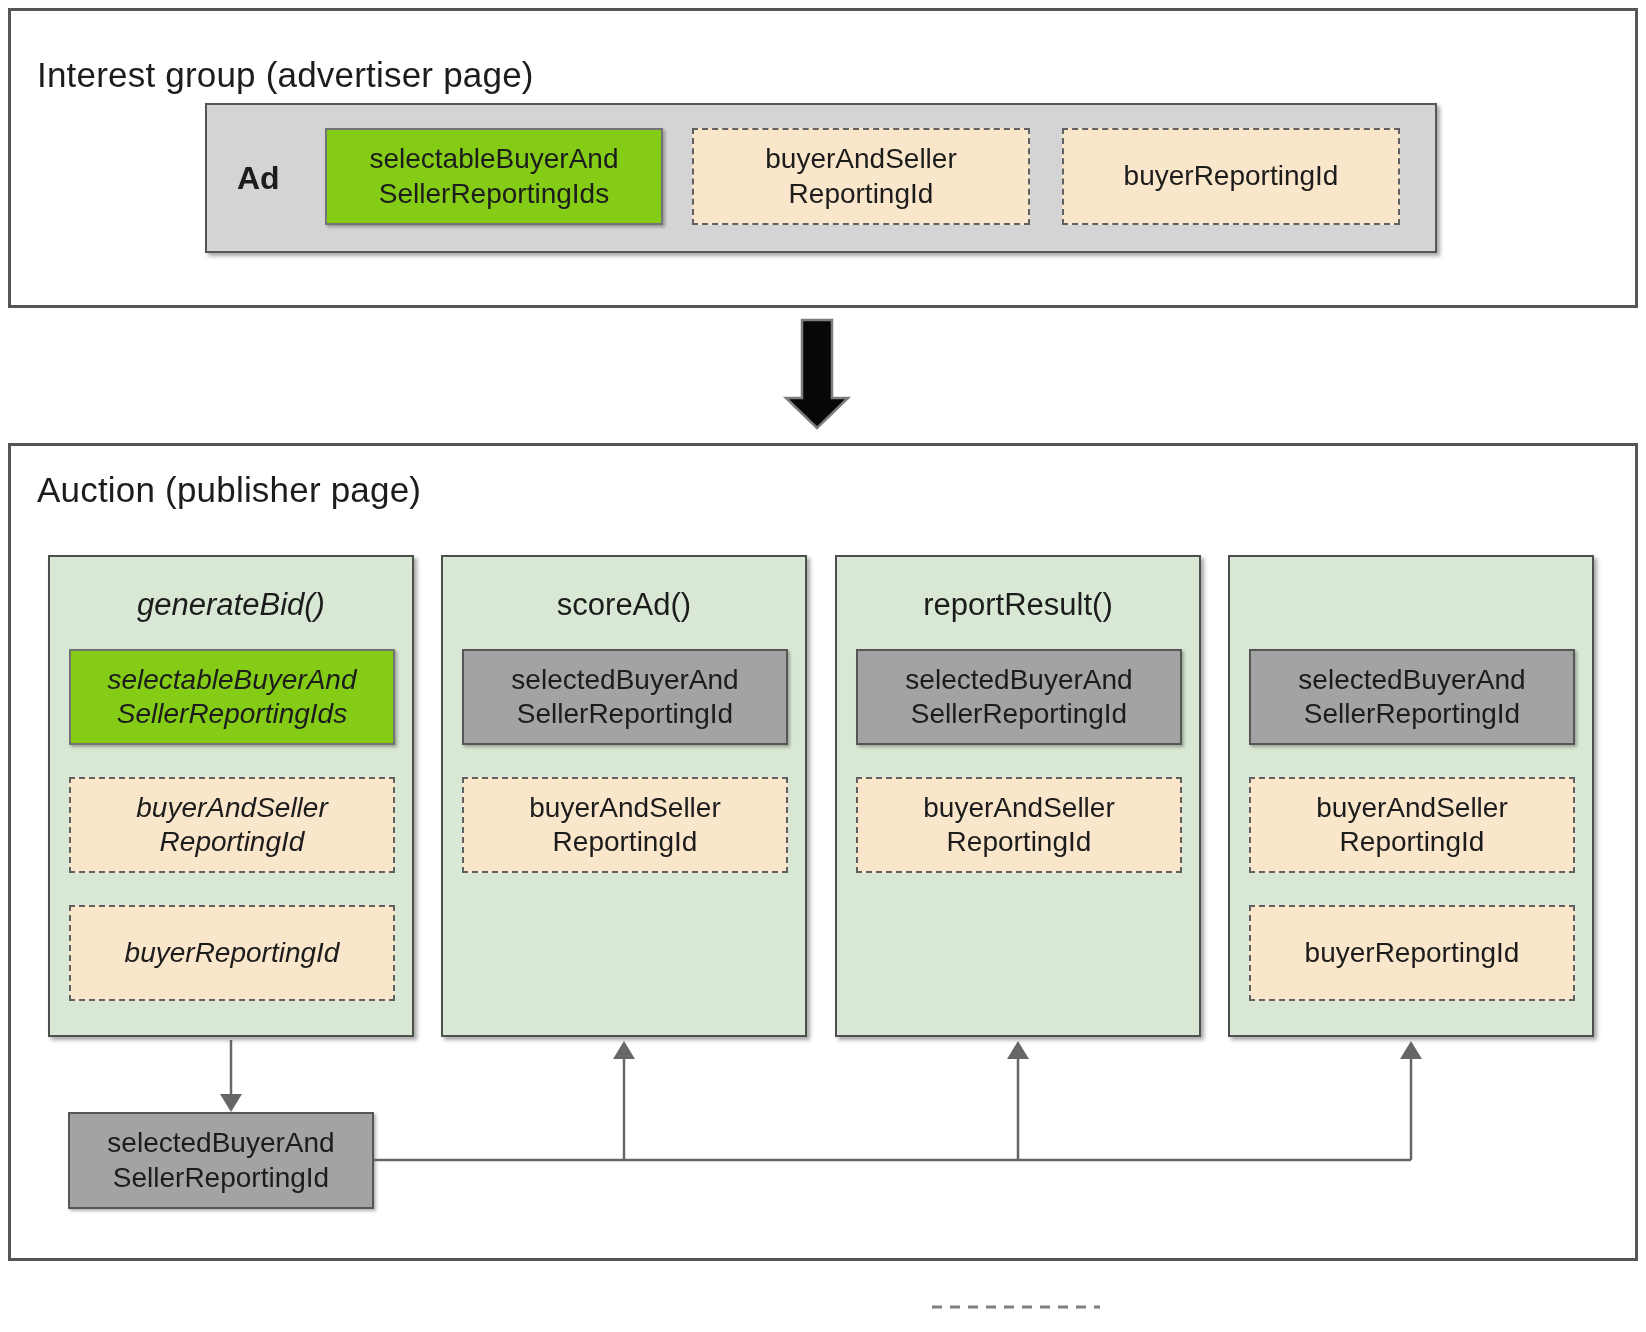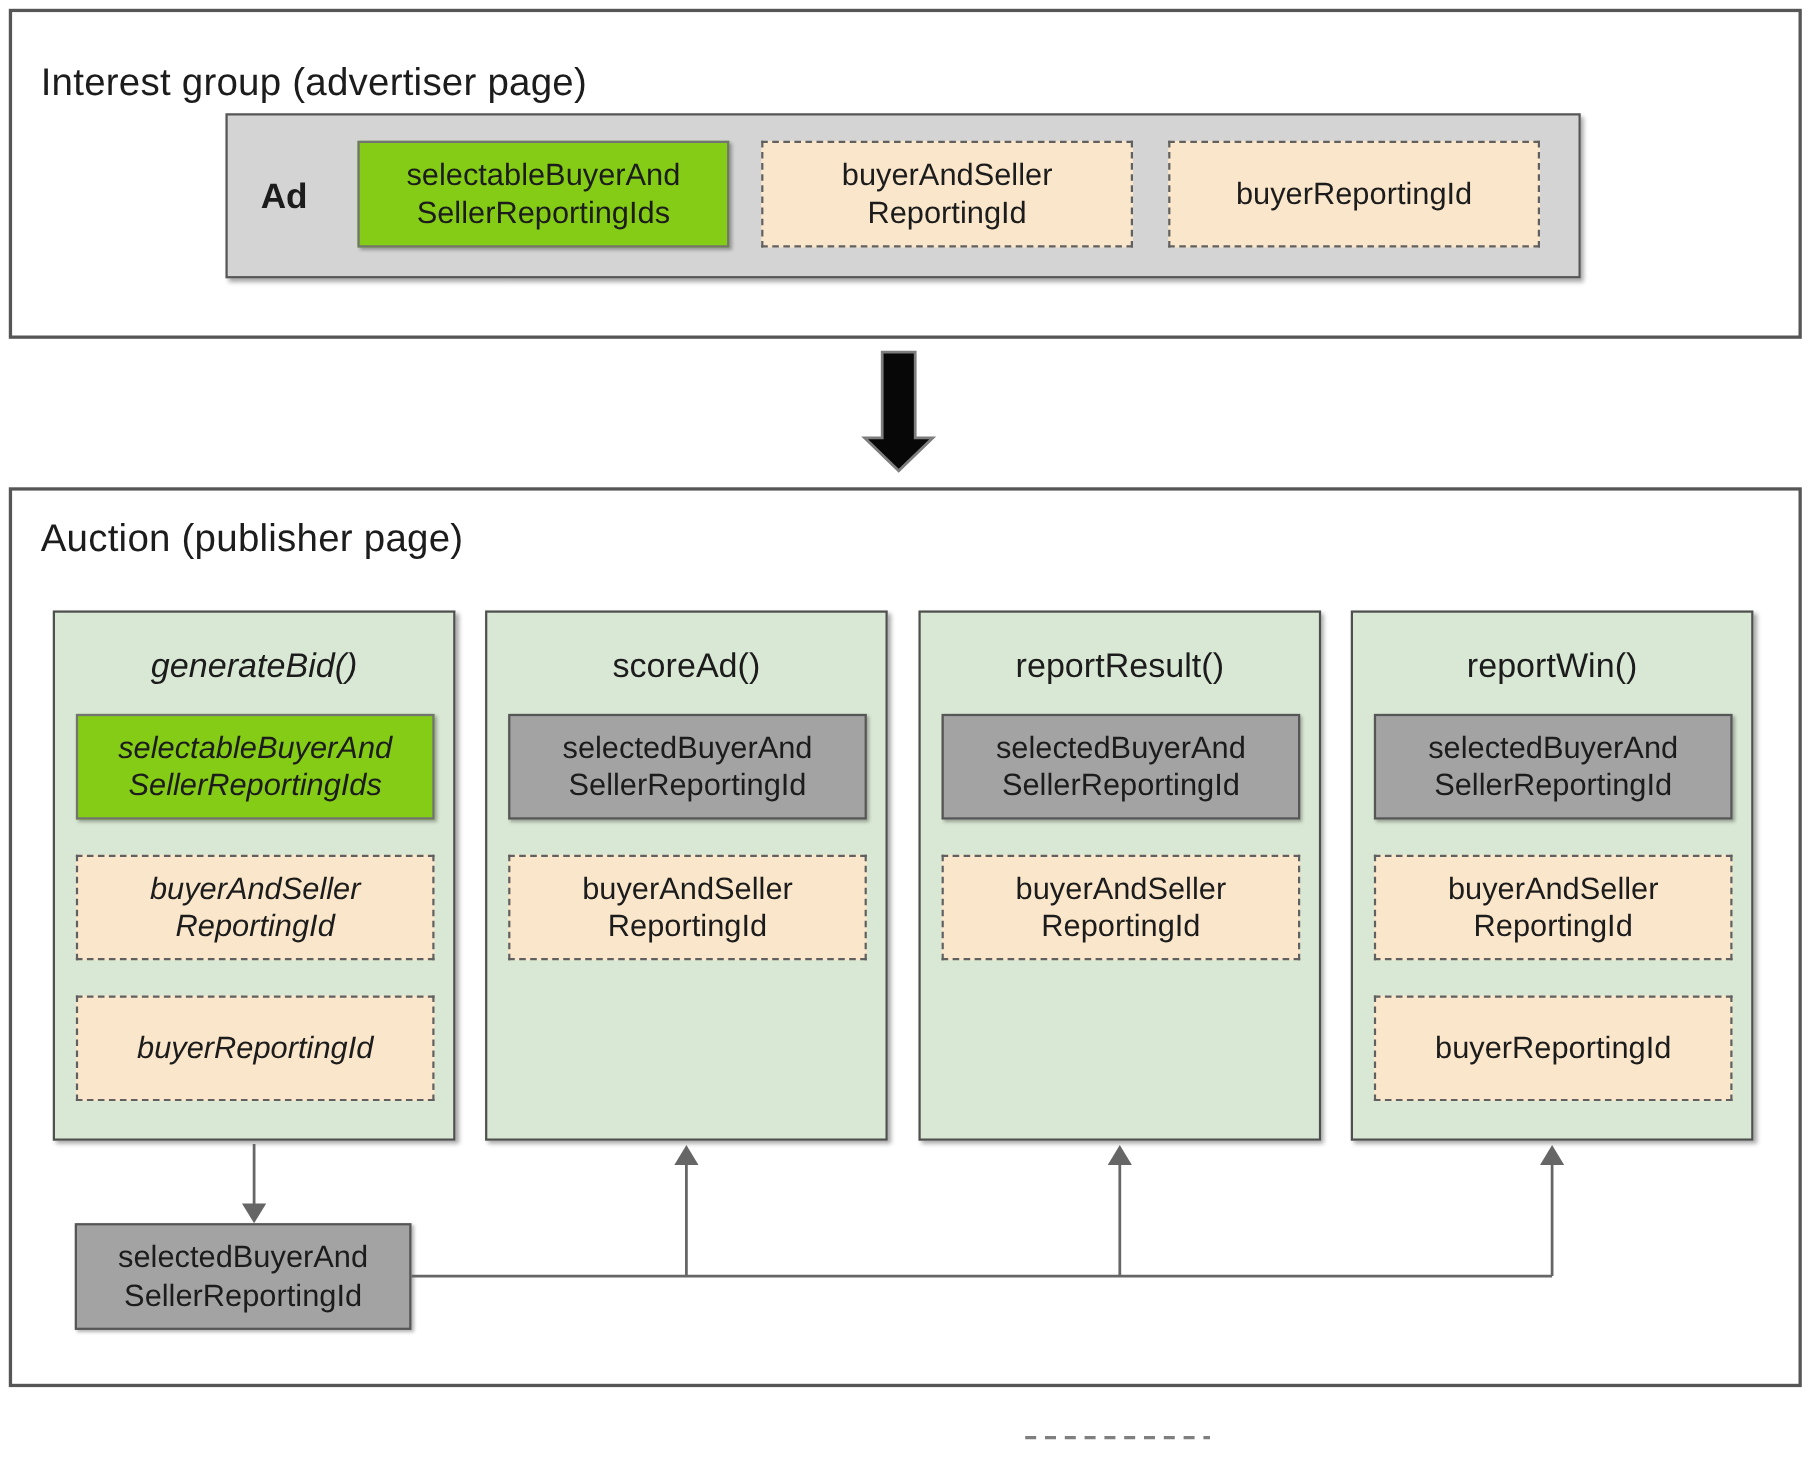--- a/index.html
+++ b/index.html
@@ -103,21 +103,20 @@
 
   <div class="func-col col3">
     <div class="func-title">reportResult()</div>
     <div class="pbox solid-dark slot1">selectedBuyerAnd
 SellerReportingId</div>
     <div class="pbox dashed slot2">buyerAndSeller
 ReportingId</div>
   </div>
 
   <div class="func-col col4">
-    <div class="func-title">reportWin()</div>
     <div class="pbox solid-dark slot1">selectedBuyerAnd
 SellerReportingId</div>
     <div class="pbox dashed slot2">buyerAndSeller
 ReportingId</div>
     <div class="pbox dashed slot3">buyerReportingId</div>
   </div>
 
   <div class="pbox solid-dark result-box">selectedBuyerAnd
 SellerReportingId</div>
 

